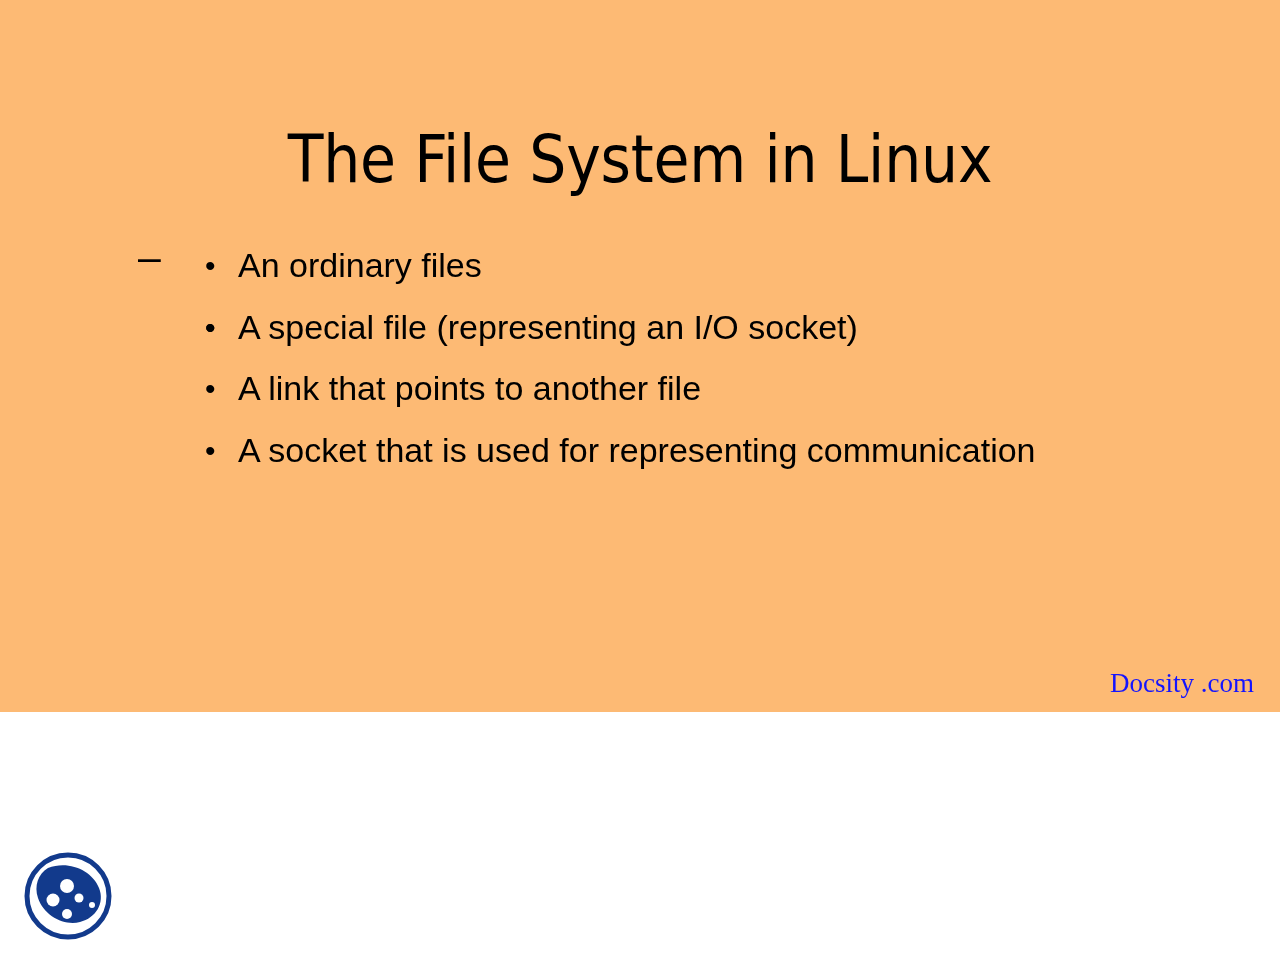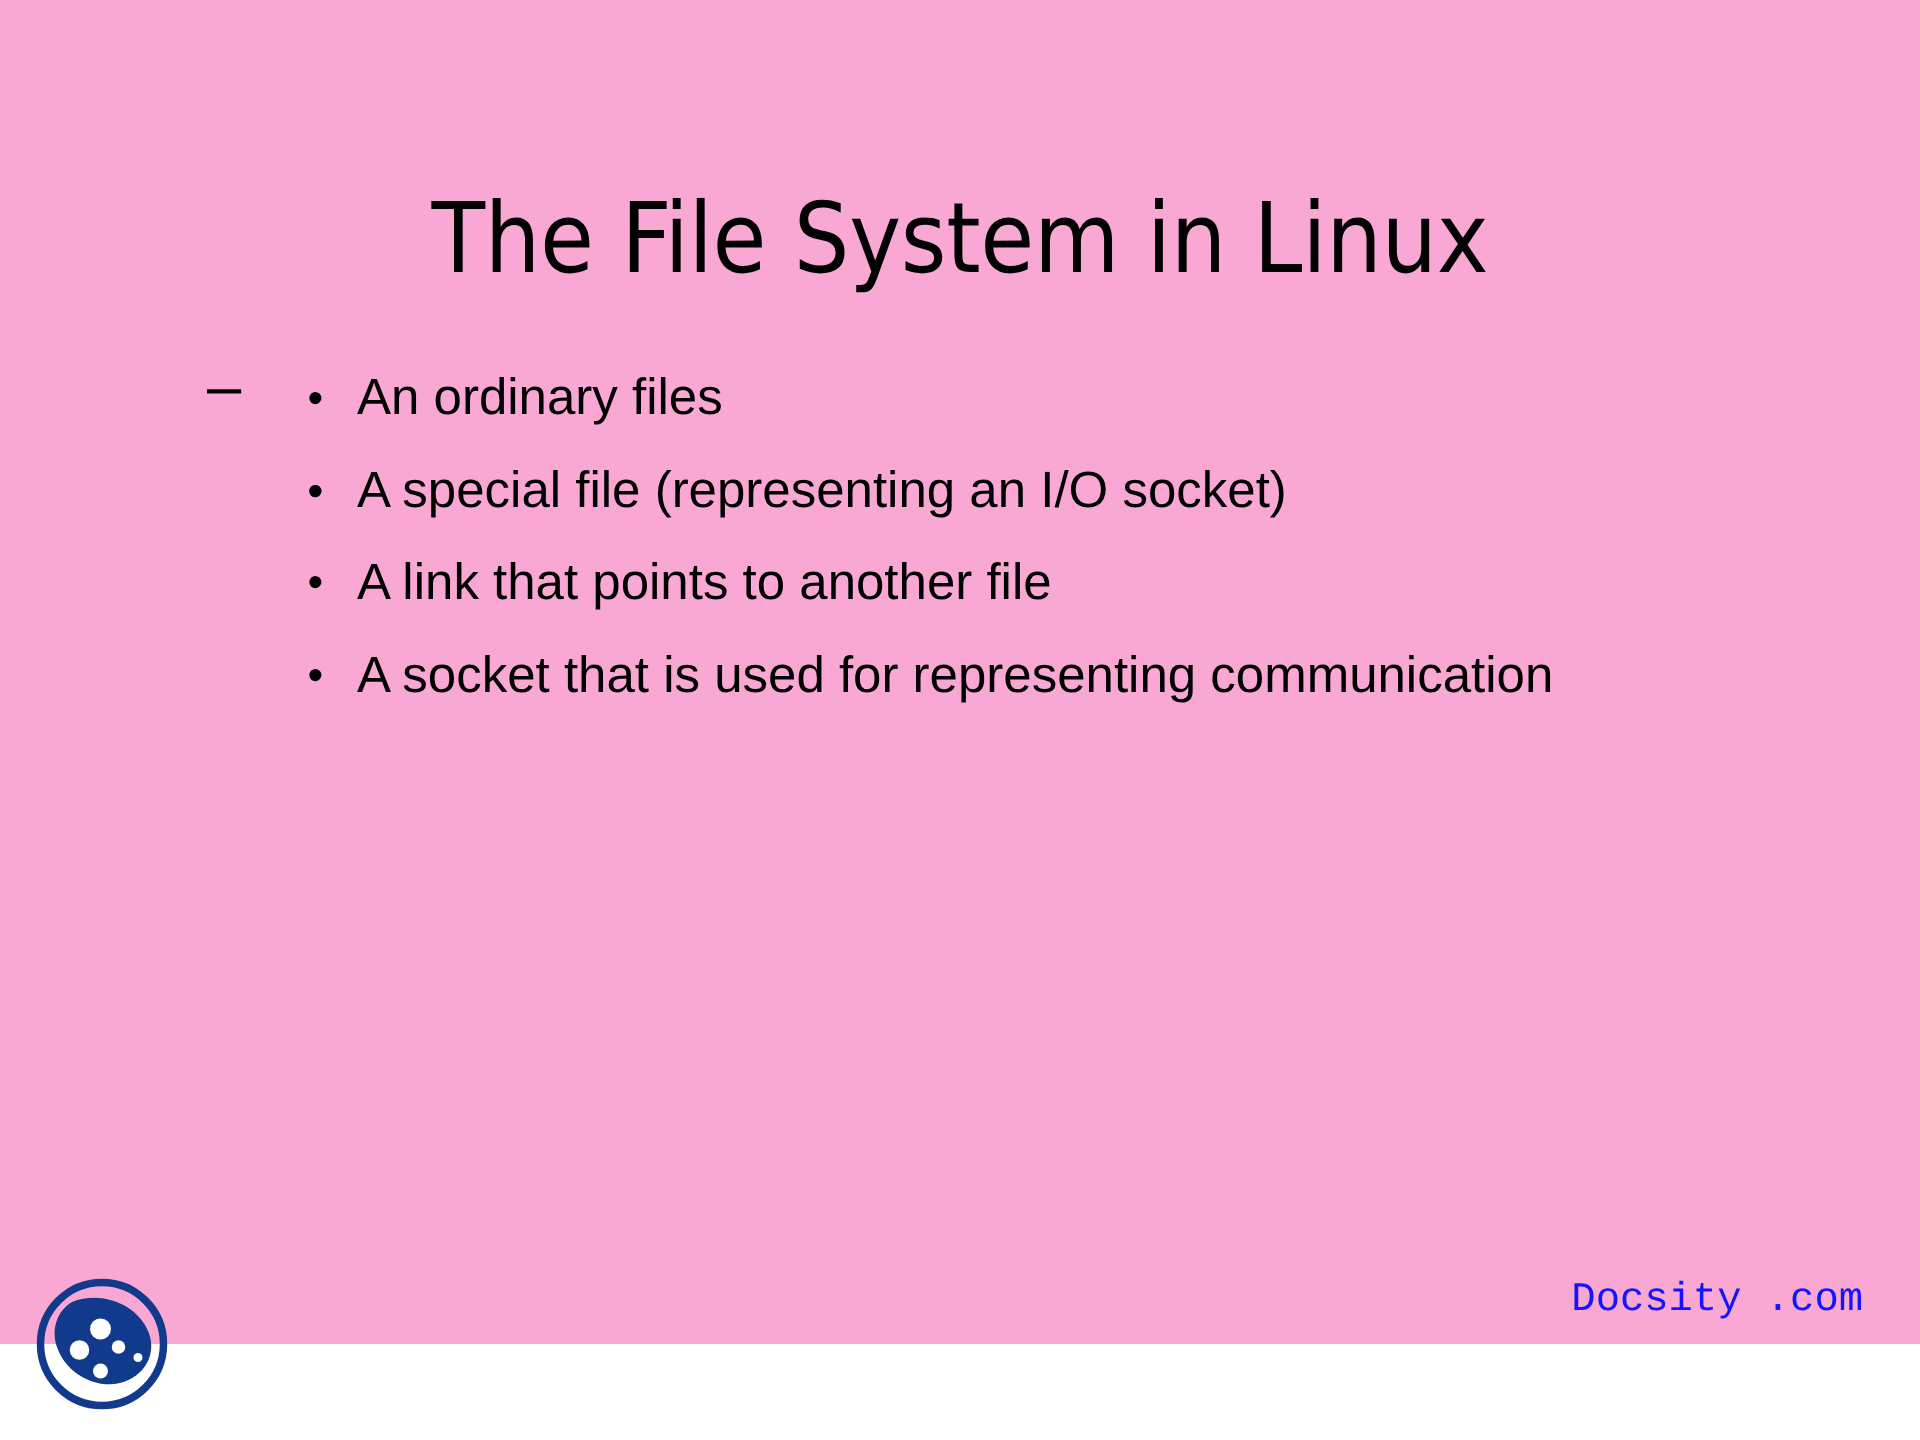--- a/index.html
+++ b/index.html
@@ -10,22 +10,22 @@
   body {
     width: 1280px;
     height: 960px;
     background: #ffffff;
     font-family: "Liberation Sans", sans-serif;
     overflow: hidden;
   }
   #slide {
     position: relative;
     width: 1280px;
-    height: 896px;
-    background: #f9a8d4;
+    height: 712px;
+    background: #fdba74;
   }
 
   
   #slide-title {
     position: absolute;
     left: 0;
     top: 78px;
     width: 1280px;
     text-align: center;
     font-family: "DejaVu Sans Condensed", "Liberation Sans Narrow", "Liberation Sans", sans-serif;
@@ -104,23 +104,23 @@
   }
   #logo svg {
     display: block;
     width: 96px;
     height: 96px;
   }
 
   
   #footer-wordmark {
     position: absolute;
-    right: 38px;
+    right: 26px;
     bottom: 13px;
-    font-family: Liberation Mono, monospace;
+    font-family: Liberation Serif, serif;
     font-size: 27px;
     line-height: 32px;
     font-weight: 400;
     color: #1414ff;
     white-space: nowrap;
   }
 </style>
 </head>
 <body>
 

